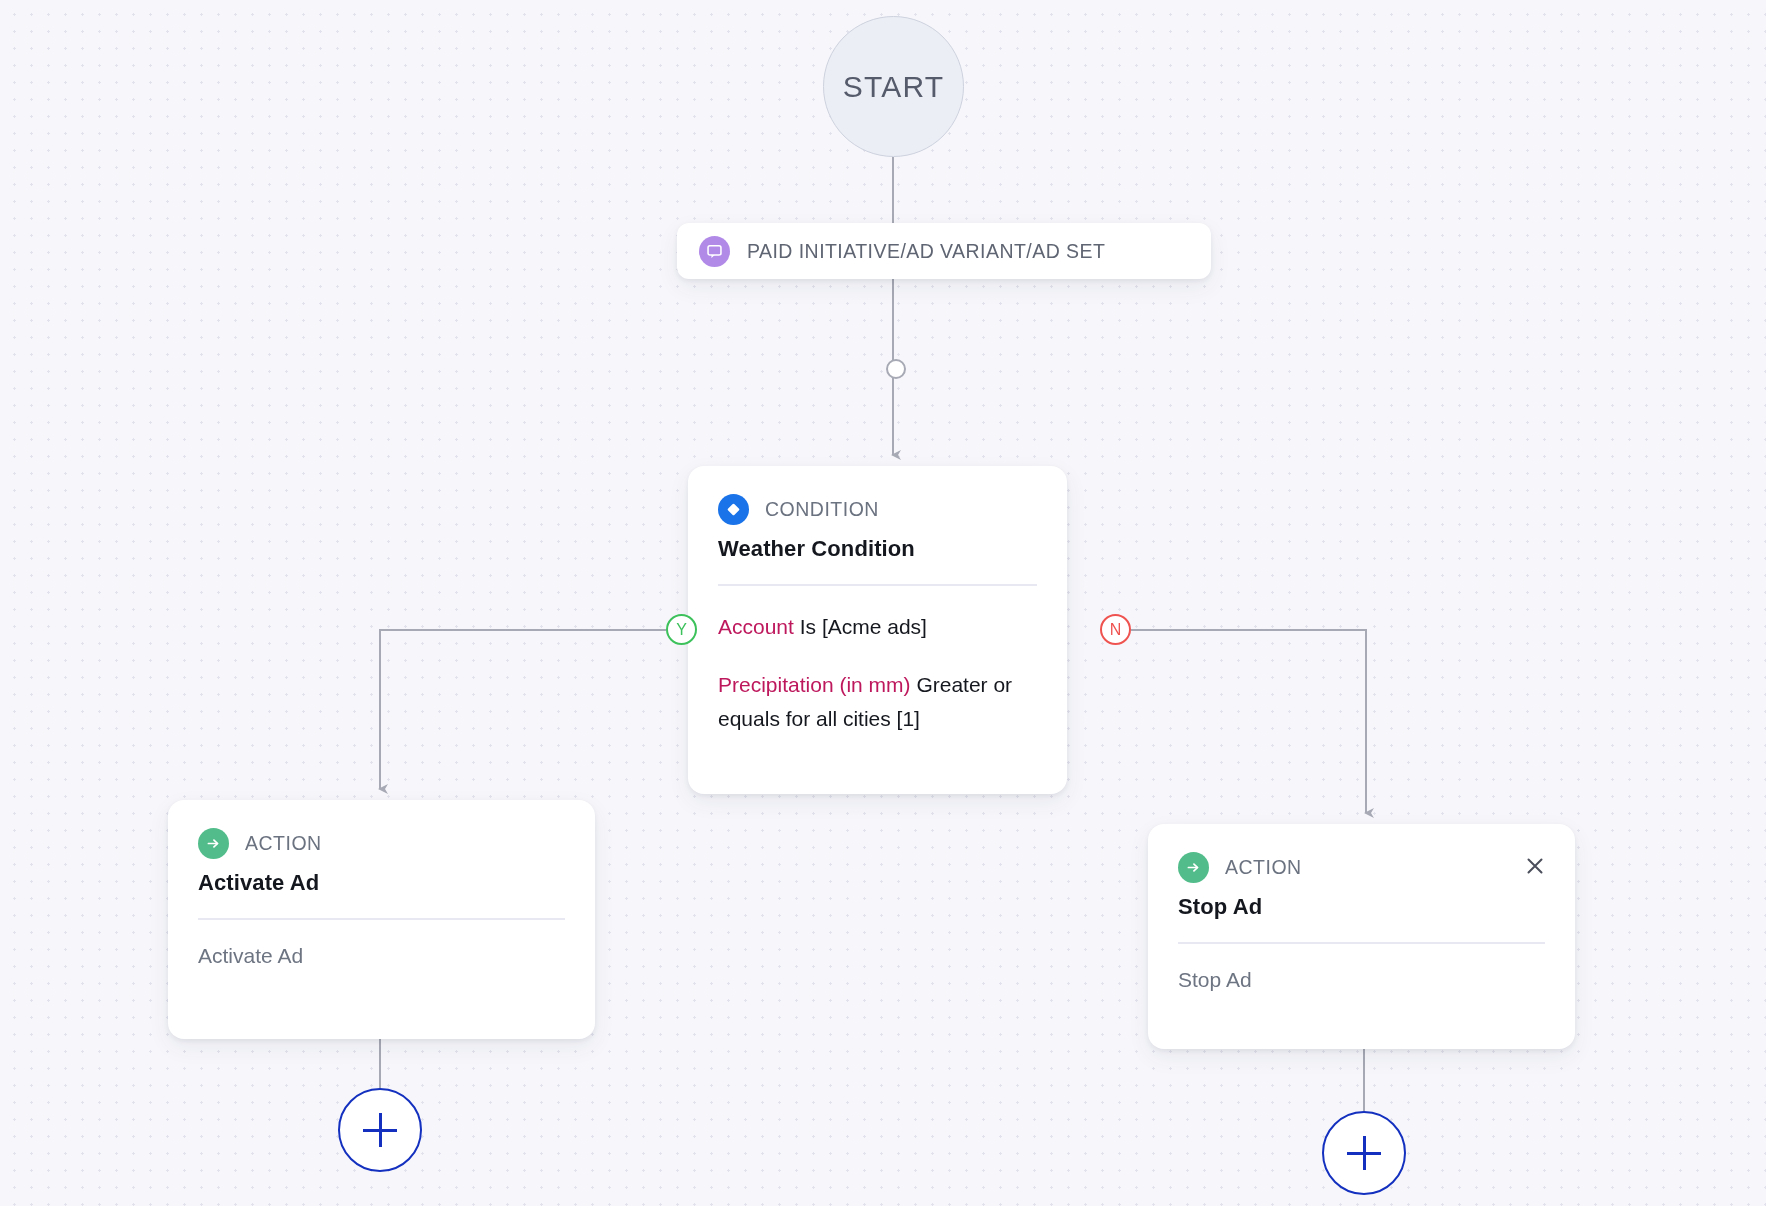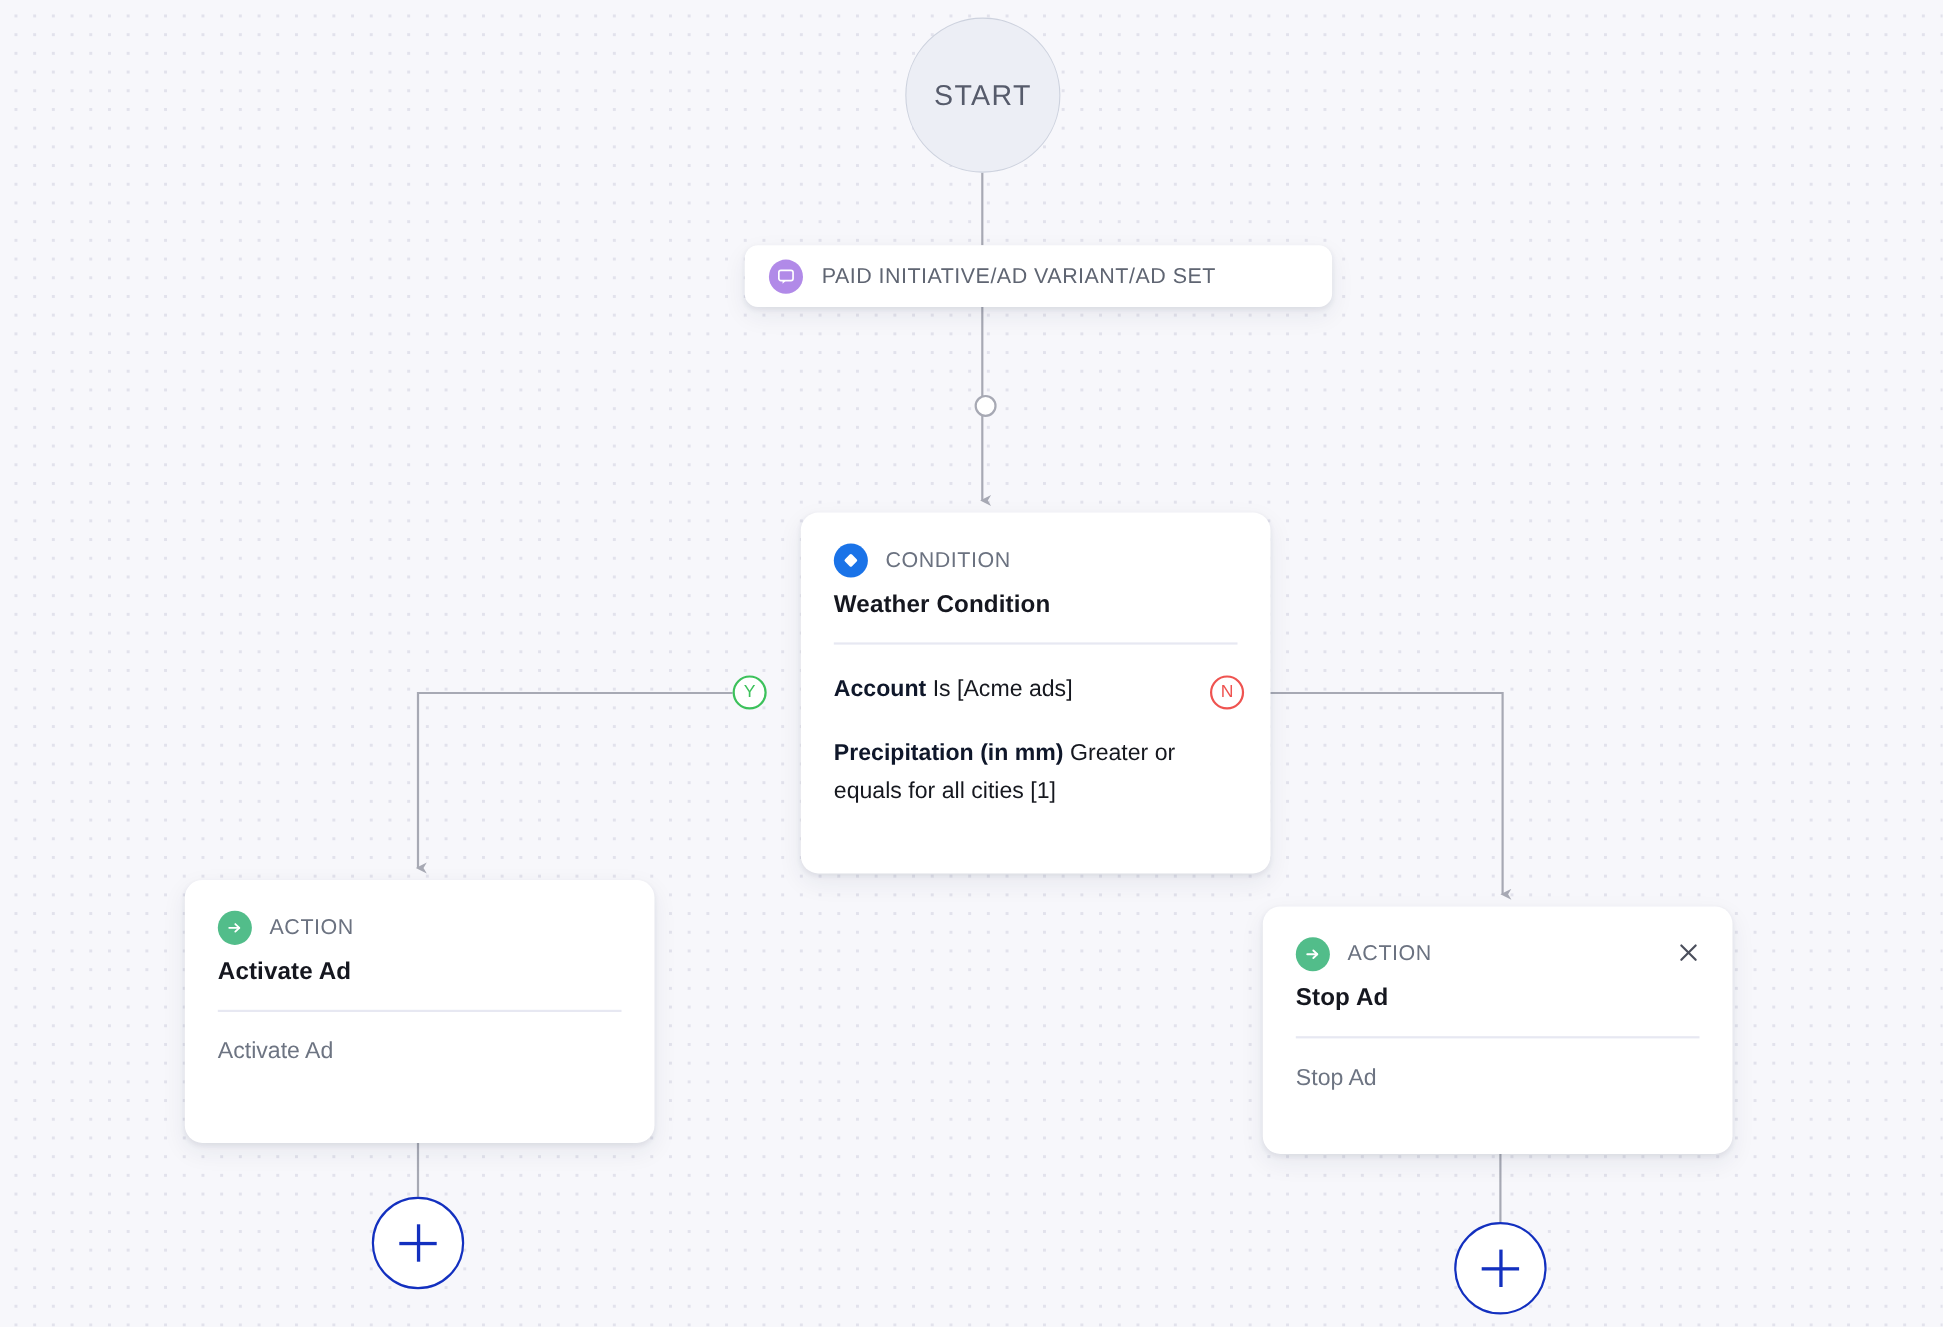--- a/index.html
+++ b/index.html
@@ -51,21 +51,21 @@
     width: 141px;
     height: 141px;
     border-radius: 50%;
     background: #eceef5;
     border: 1.5px solid #cdd2de;
     display: flex;
     align-items: center;
     justify-content: center;
     letter-spacing: 1.2px;
     color: #565b6b;
-    font-size: 26px;
+    font-size: 30px;
     font-weight: 400;
   }
 
   
   .trigger-node {
     left: 629px;
     top: 223px;
     width: 534px;
     height: 56px;
     border-radius: 12px;
@@ -91,23 +91,23 @@
     align-items: center;
     justify-content: center;
     flex: 0 0 auto;
   }
   .badge.purple { background: #b18ae8; }
   .badge.blue   { background: #1a73e8; }
   .badge.green  { background: #52bd8a; }
 
   
   .condition-node {
-    left: 728px;
+    left: 688px;
     top: 466px;
-    width: 427px;
+    width: 379px;
     min-height: 328px;
     padding: 28px 30px 30px 30px;
   }
   .node-head {
     display: flex;
     align-items: center;
     gap: 16px;
   }
   .node-kind {
     font-size: 19.5px;
@@ -125,21 +125,21 @@
     height: 1.5px;
     background: #e7e8f2;
     margin: 22px 0 0 0;
   }
   .cond-row {
     margin-top: 24px;
     font-size: 21px;
     line-height: 1.62;
     color: #16181f;
   }
-  .cond-field { color: #0f172a; font-weight: bold; }
+  .cond-field { color: #be185d; }
 
   
   .action-node {
     padding: 28px 30px 16px 30px;
   }
   .action-left {
     left: 168px;
     top: 800px;
     width: 427px;
     height: 239px;

